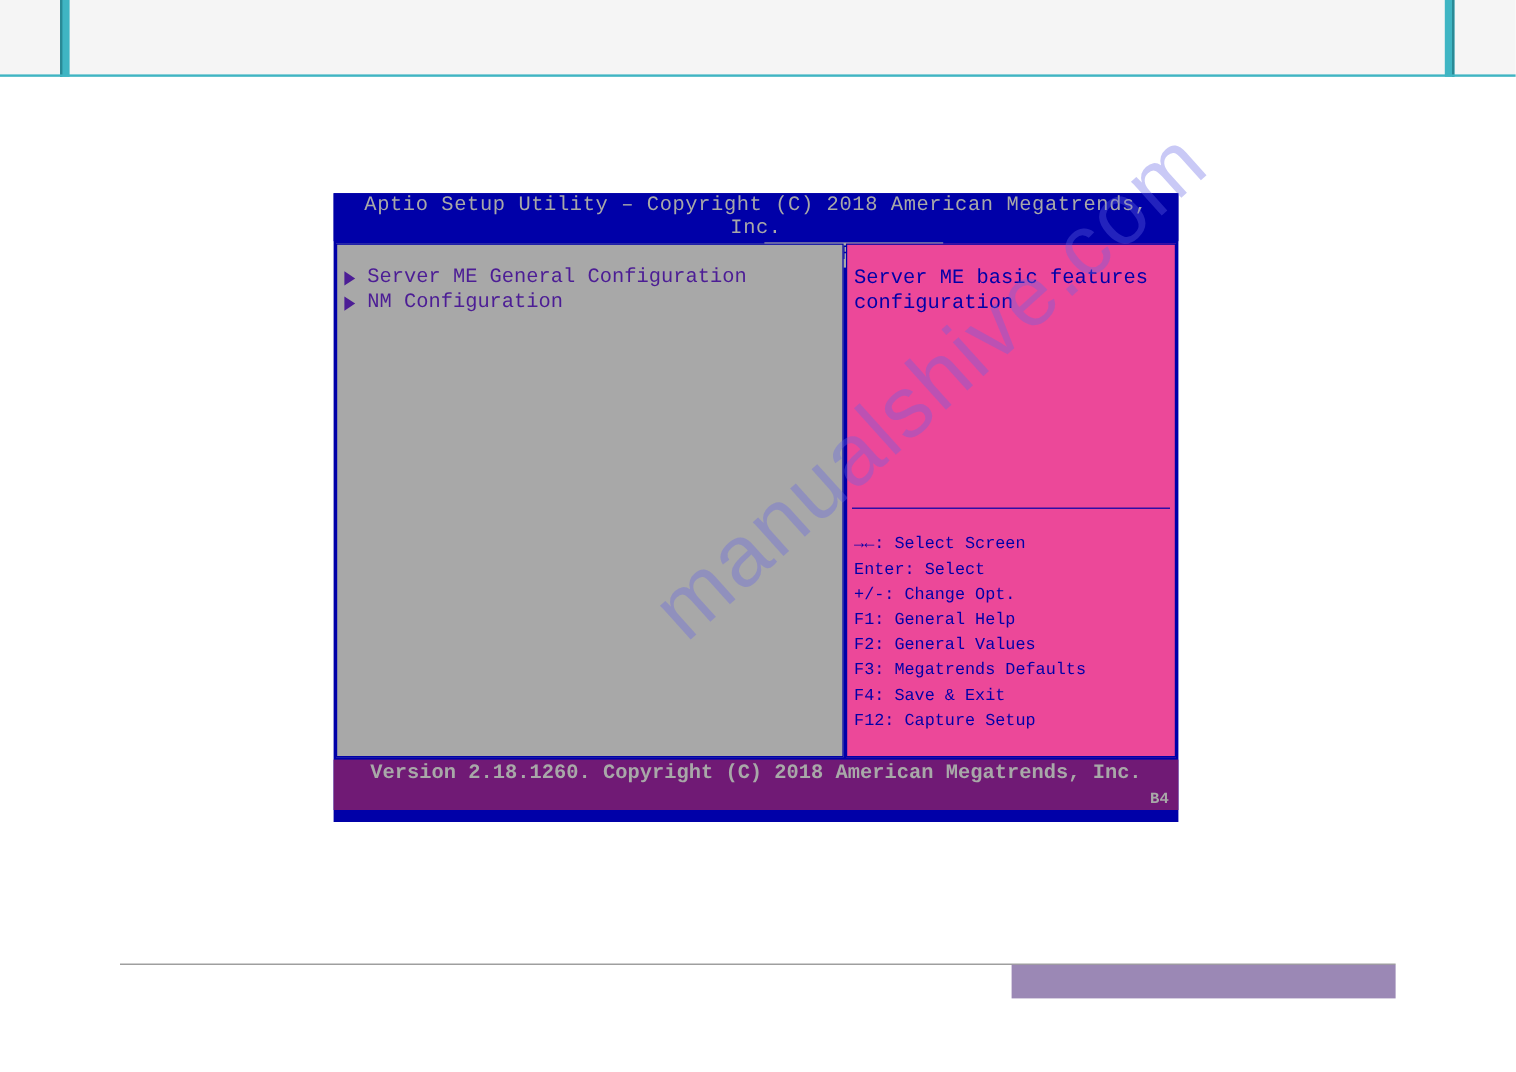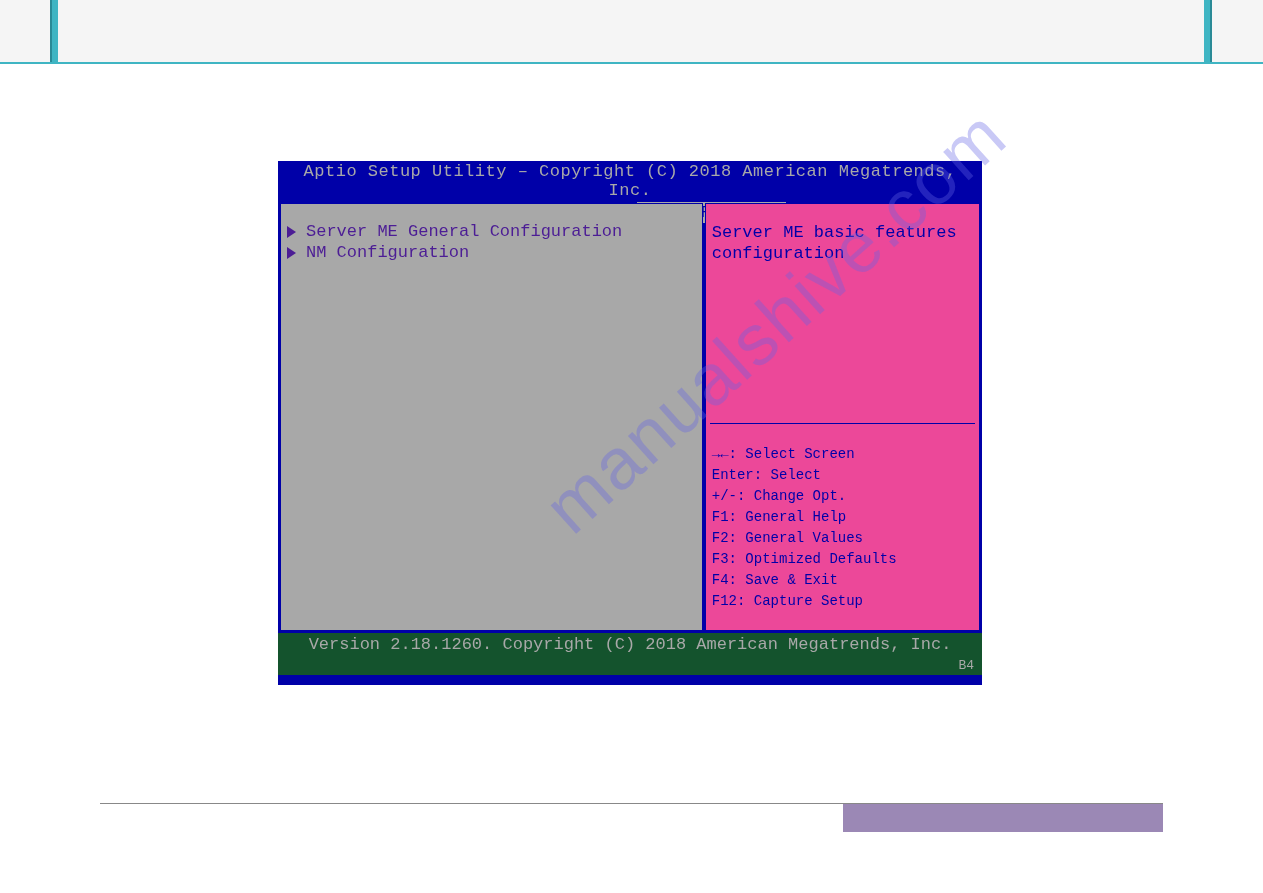--- a/index.html
+++ b/index.html
@@ -160,26 +160,27 @@
       font-size: 14px;
       line-height: 21px;
     }
     
     .key-line {
       display: block;
     }
     
     .bios-footer {
       height: 42px;
-      background: #14532d;
+      background: #701a75;
       color: #a8a8a8;
       text-align: center;
       font-size: 17px;
       padding-top: 2px;
       position: relative;
+      font-weight: bold;
     }
     
     .bios-footer-code {
       position: absolute;
       right: 8px;
       bottom: 2px;
       font-size: 13px;
     }
     
     .watermark {
@@ -250,21 +251,21 @@
       <div class="help-section-top">
         <div class="help-text">Server ME basic features configuration</div>
       </div>
       <div class="help-divider"></div>
       <div class="key-bindings">
         <span class="key-line">→←: Select Screen</span>
         <span class="key-line">Enter: Select</span>
         <span class="key-line">+/-: Change Opt.</span>
         <span class="key-line">F1: General Help</span>
         <span class="key-line">F2: General Values</span>
-        <span class="key-line">F3: Optimized Defaults</span>
+        <span class="key-line">F3: Megatrends Defaults</span>
         <span class="key-line">F4: Save &amp; Exit</span>
         <span class="key-line">F12: Capture Setup</span>
       </div>
     </div>
   </div>
 
   <div class="bios-footer">
     <span>Version 2.18.1260. Copyright (C) 2018 American Megatrends, Inc.</span>
     <span class="bios-footer-code">B4</span>
   </div>

